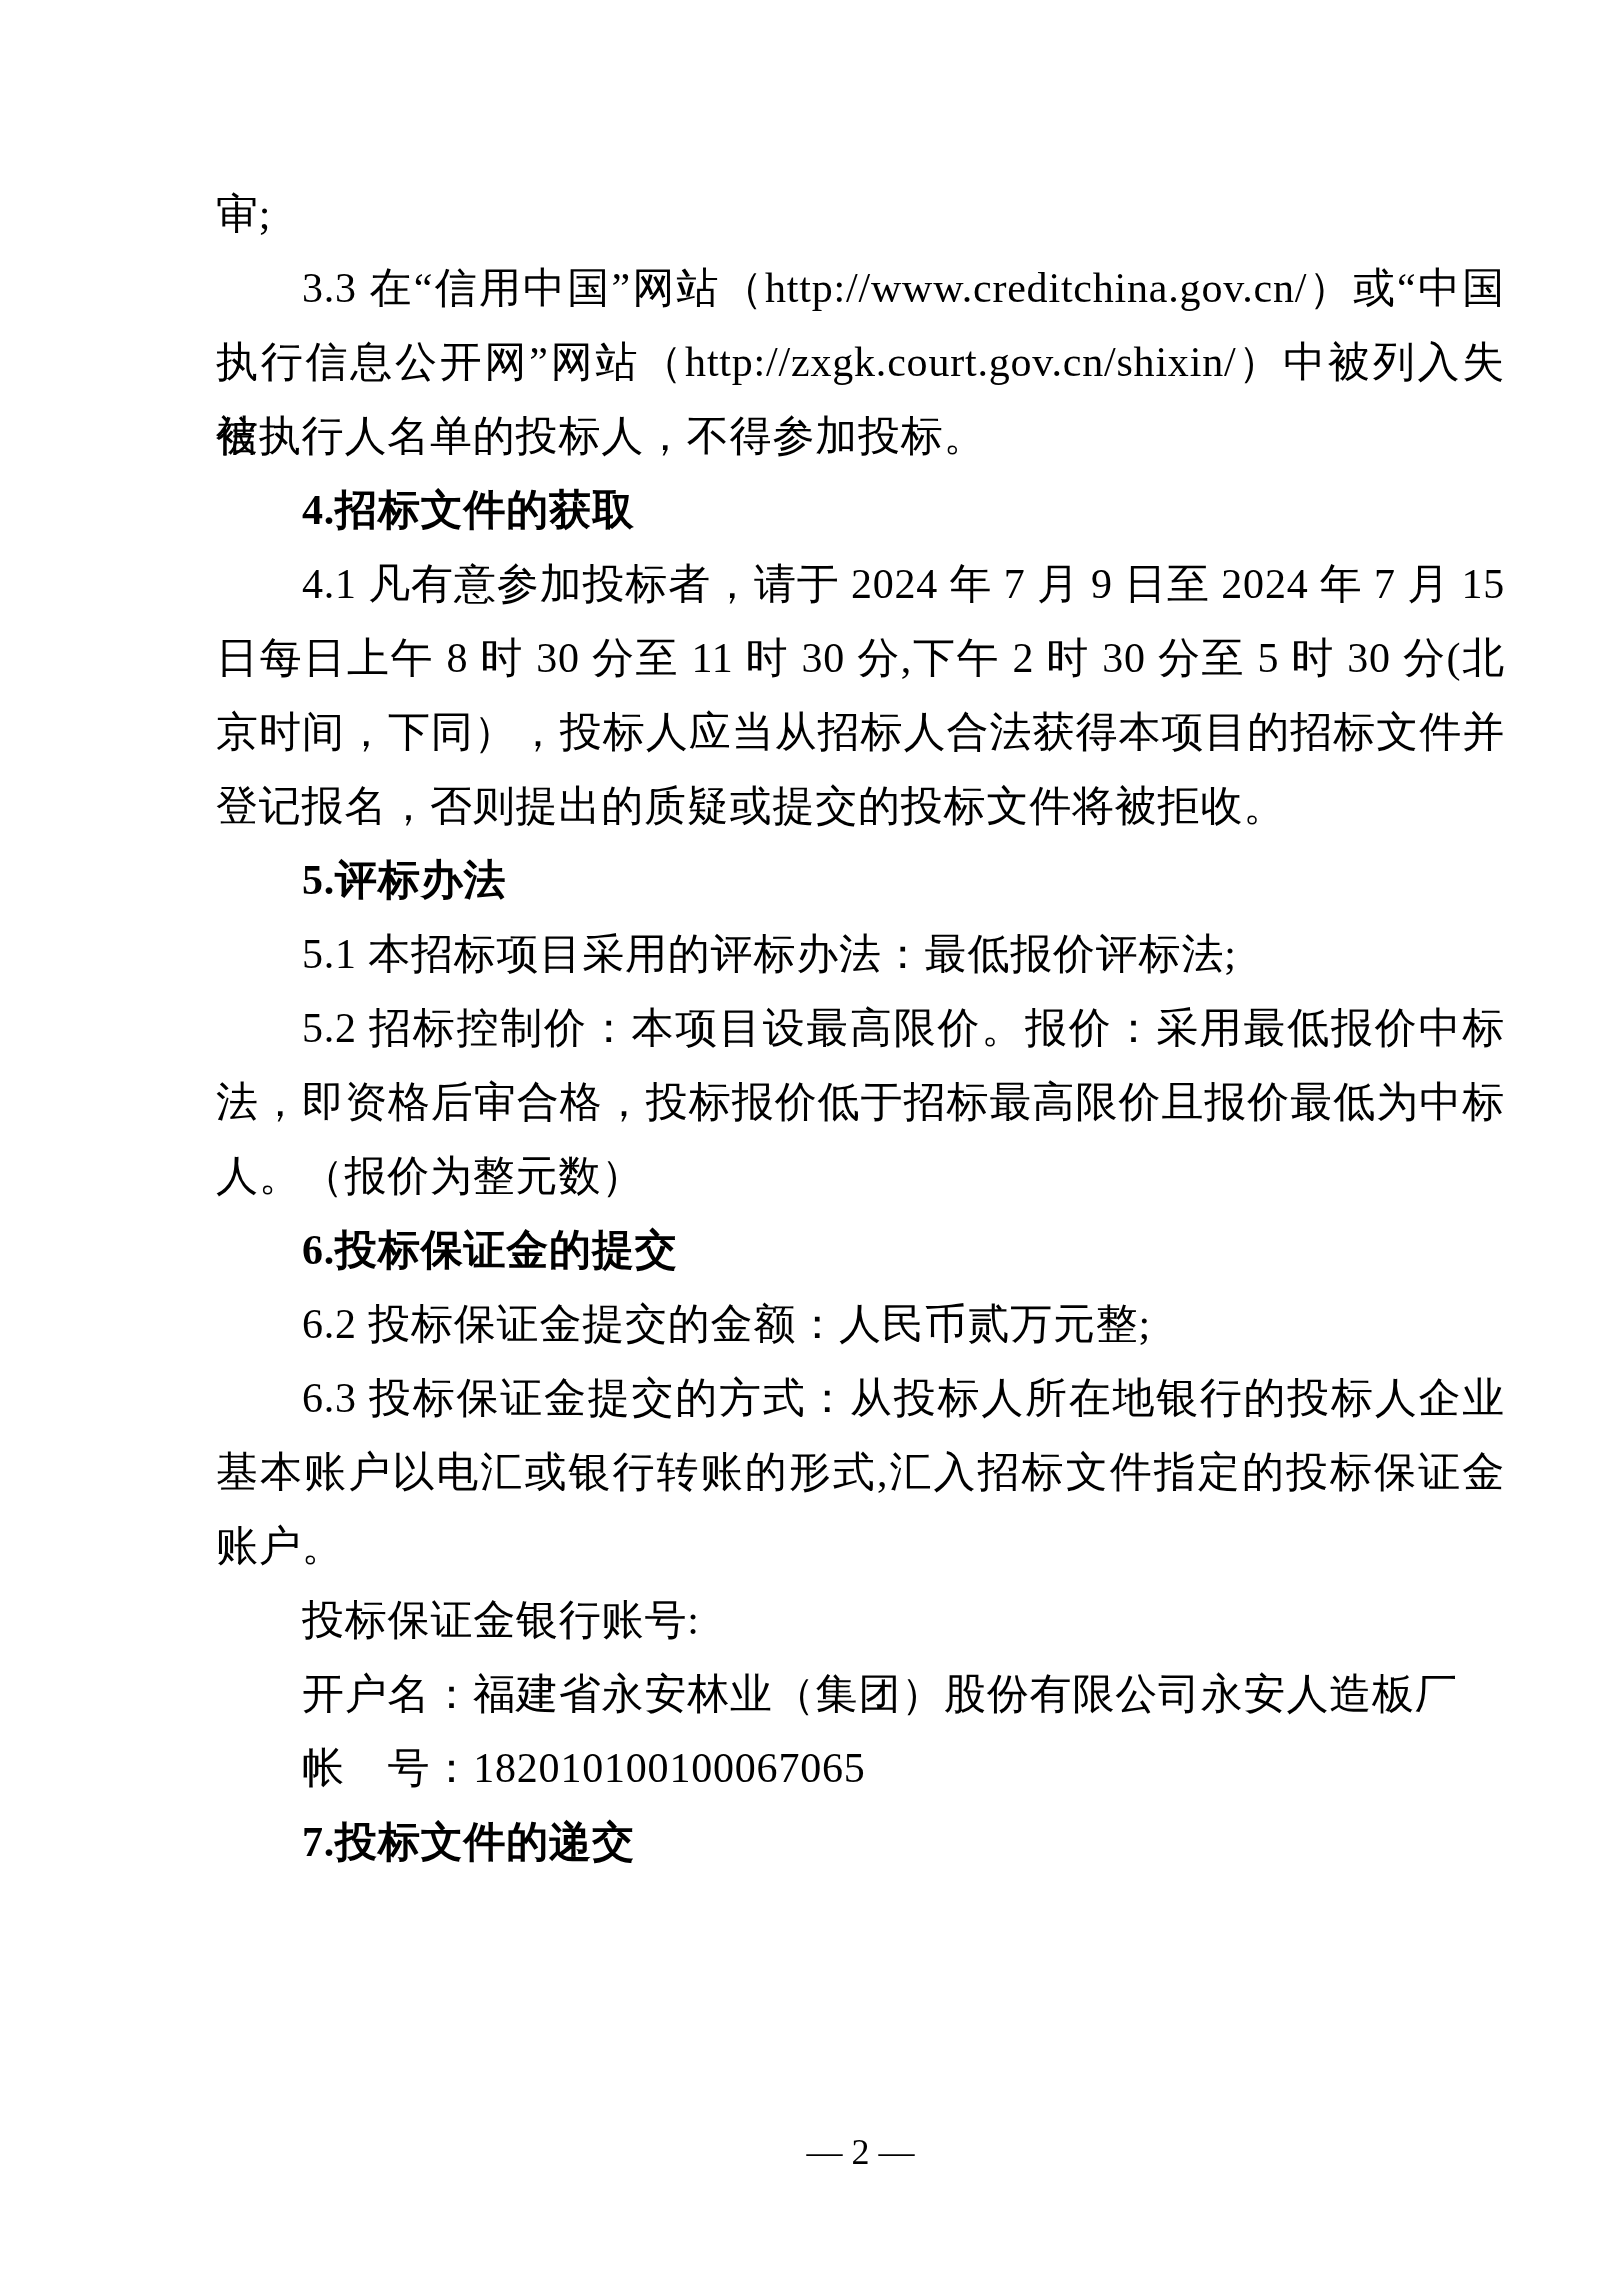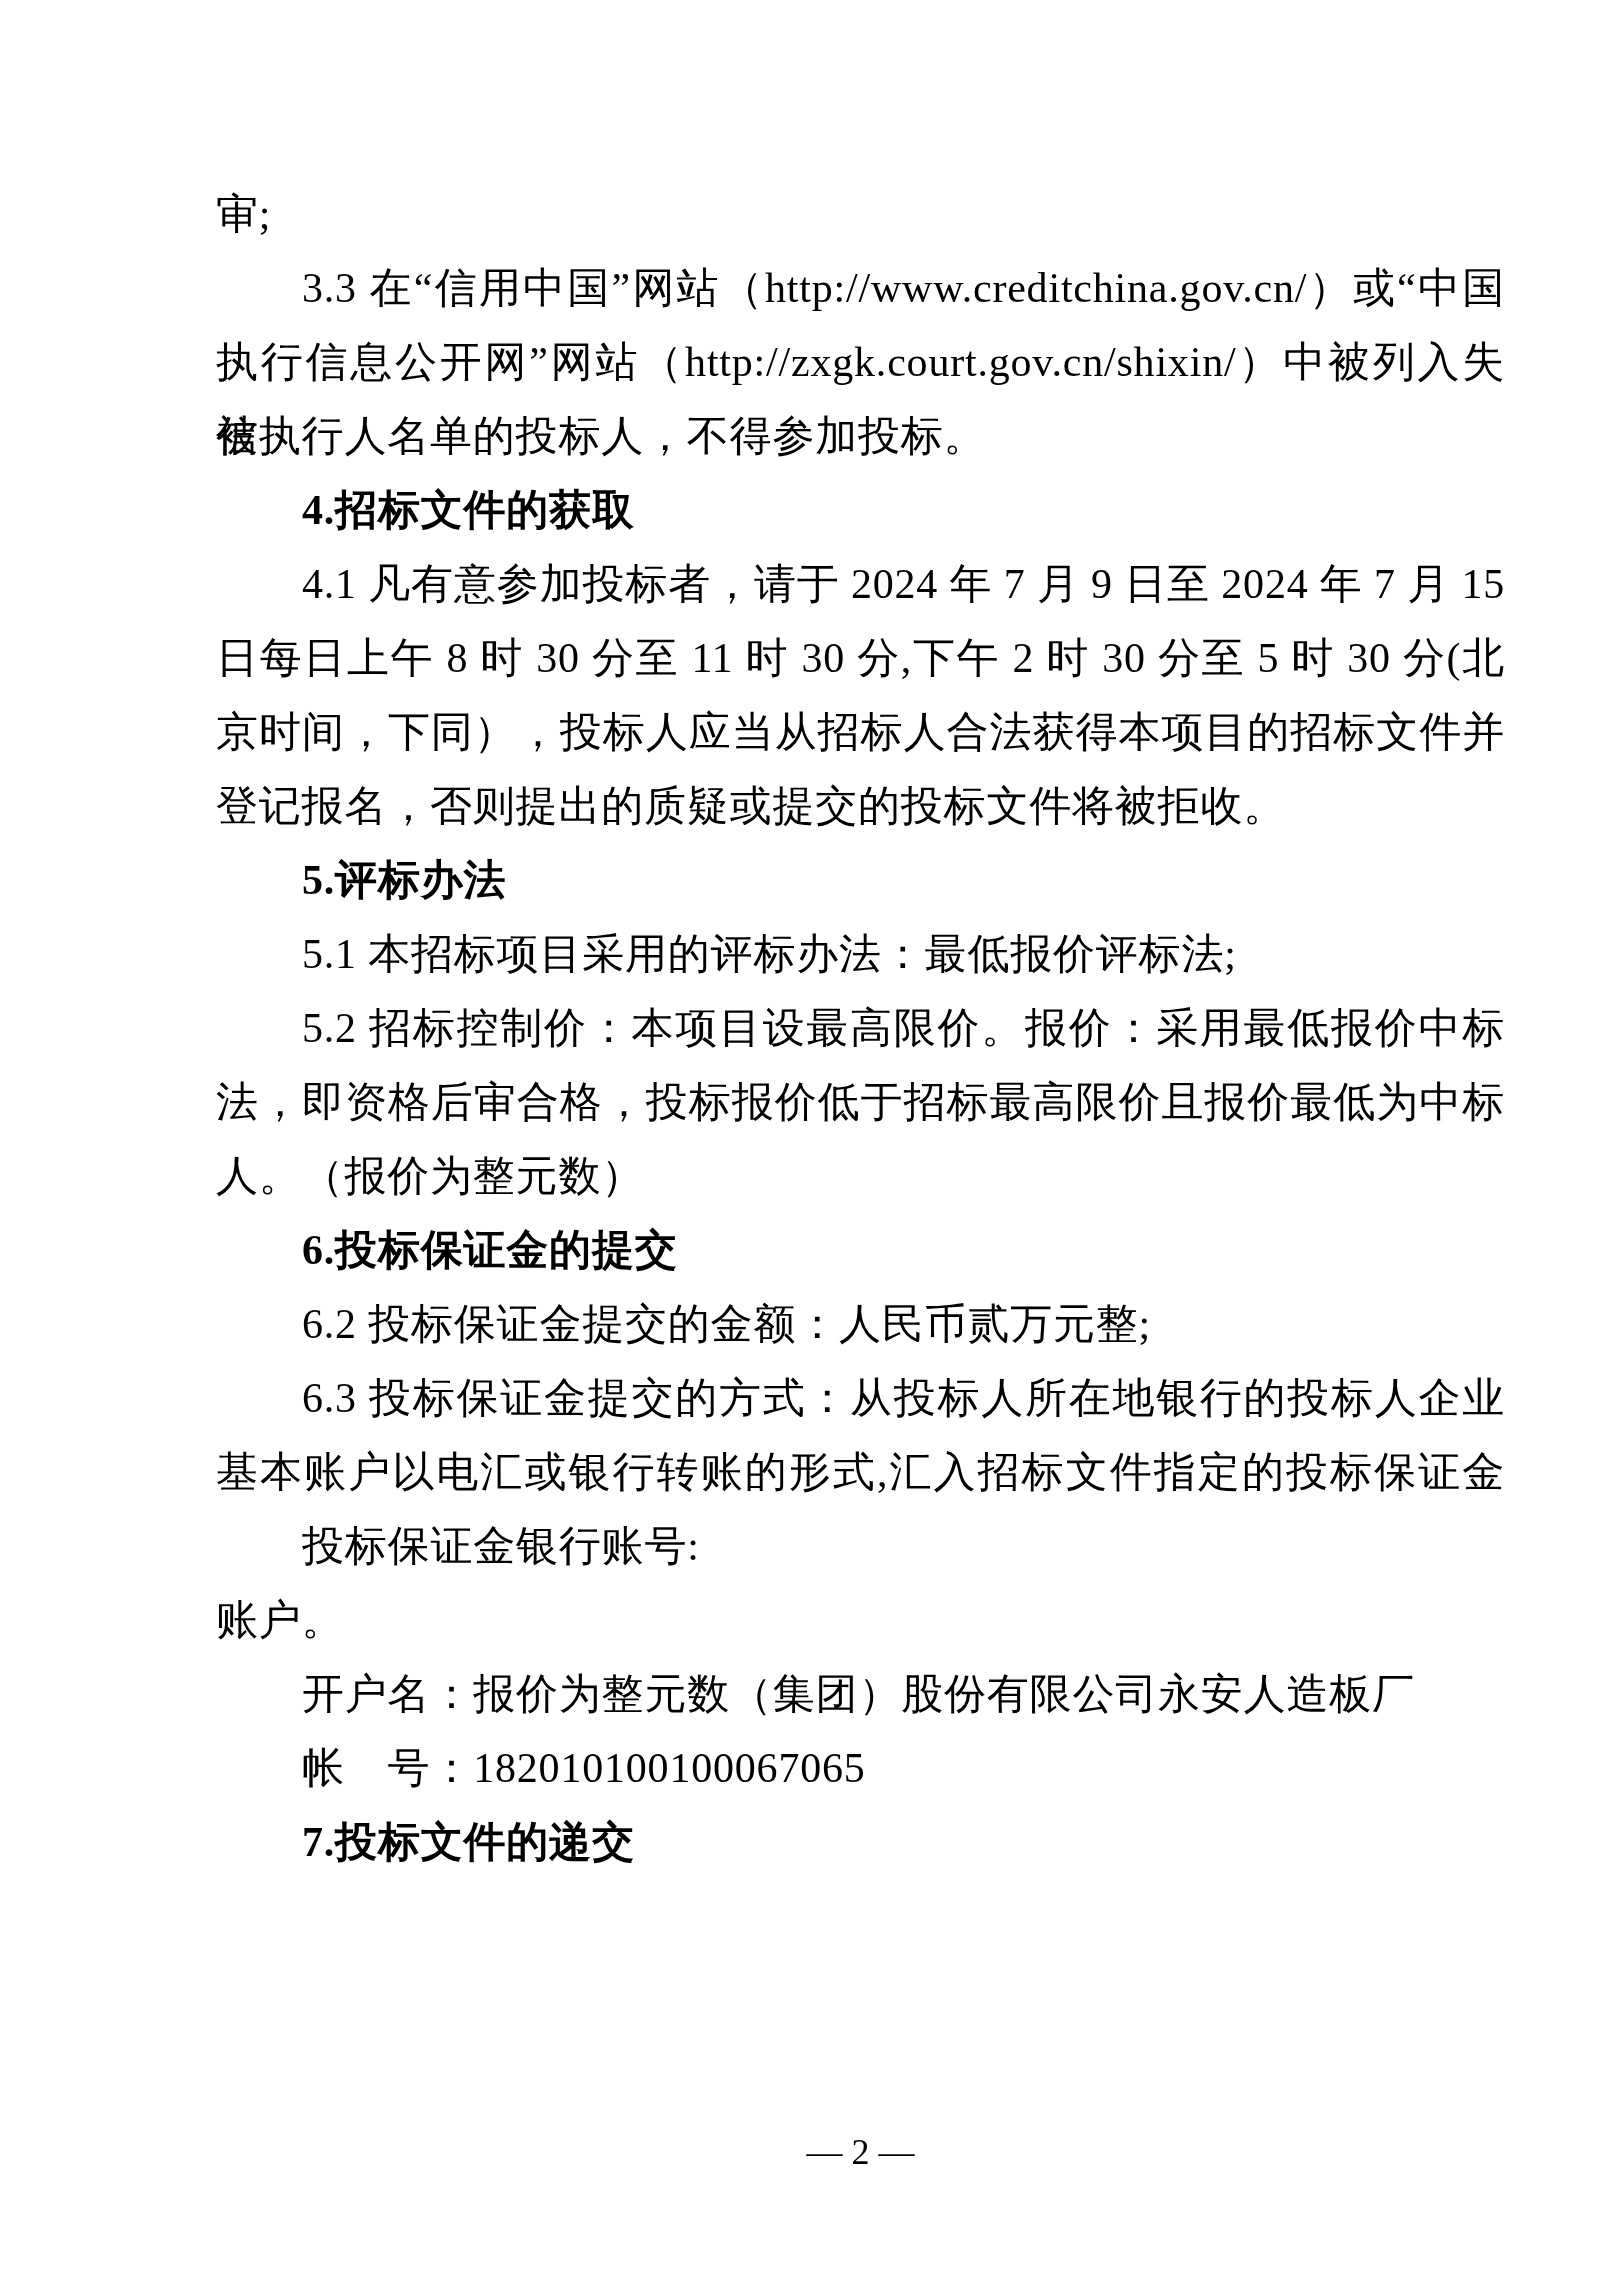--- a/index.html
+++ b/index.html
@@ -81,24 +81,24 @@
     <div class="line indent heading">5.评标办法</div>
     <div class="line indent">5.1 本招标项目采用的评标办法：最低报价评标法;</div>
     <div class="line indent full">5.2 招标控制价：本项目设最高限价。报价：采用最低报价中标</div>
     <div class="line full">法，即资格后审合格，投标报价低于招标最高限价且报价最低为中标</div>
     <div class="line">人。（报价为整元数）</div>
 
     <div class="line indent heading">6.投标保证金的提交</div>
     <div class="line indent">6.2 投标保证金提交的金额：人民币贰万元整;</div>
     <div class="line indent full">6.3 投标保证金提交的方式：从投标人所在地银行的投标人企业</div>
     <div class="line full">基本账户以电汇或银行转账的形式,汇入招标文件指定的投标保证金</div>
+    <div class="line">账户。</div>
+
     <div class="line indent">投标保证金银行账号:</div>
-
-    <div class="line">账户。</div>
-    <div class="line indent">开户名：报价为整元数（集团）股份有限公司永安人造板厂</div>
+    <div class="line indent">开户名：福建省永安林业（集团）股份有限公司永安人造板厂</div>
     <div class="line indent">
       <span>帐　号：</span><span>182010100100067065</span>
     </div>
 
     <div class="line indent heading">7.投标文件的递交</div>
 
   </div>
 
   <div class="footer">— 2 —</div>
 </div>

